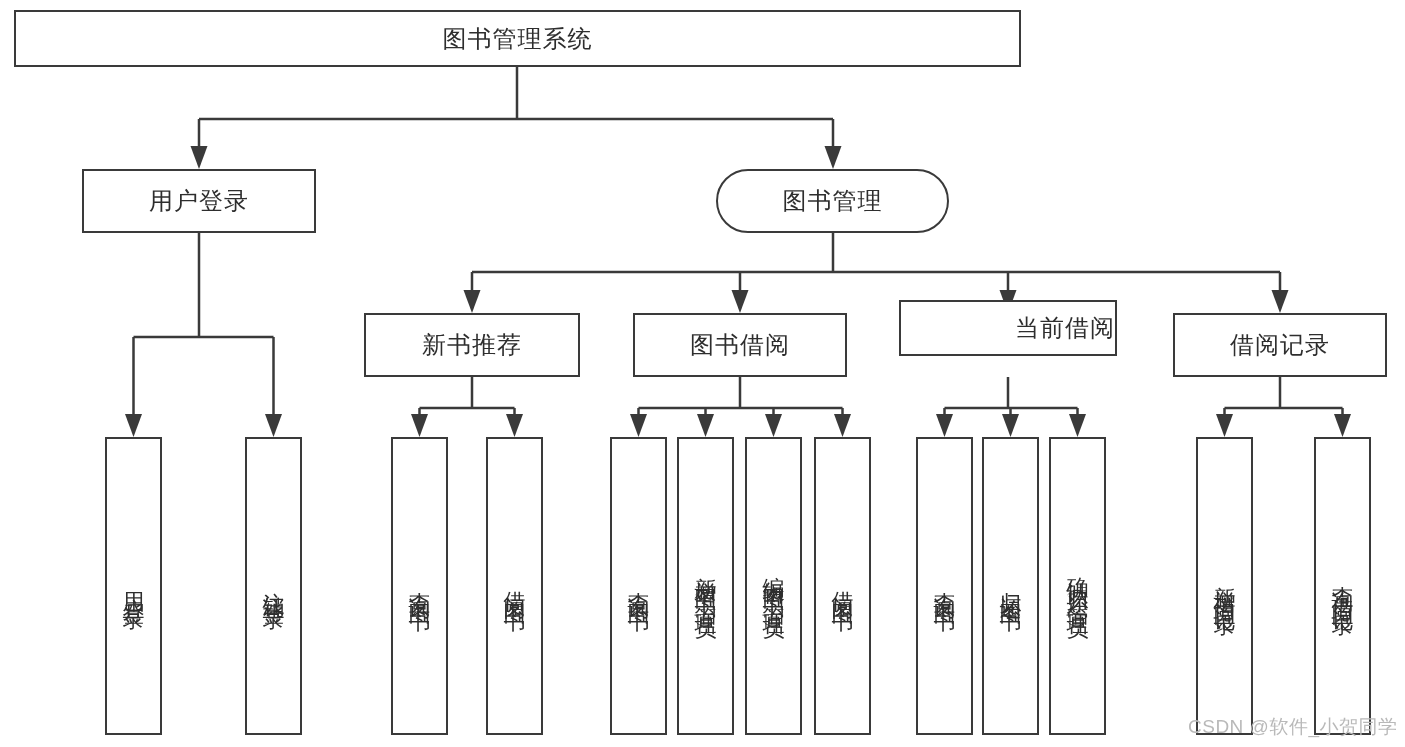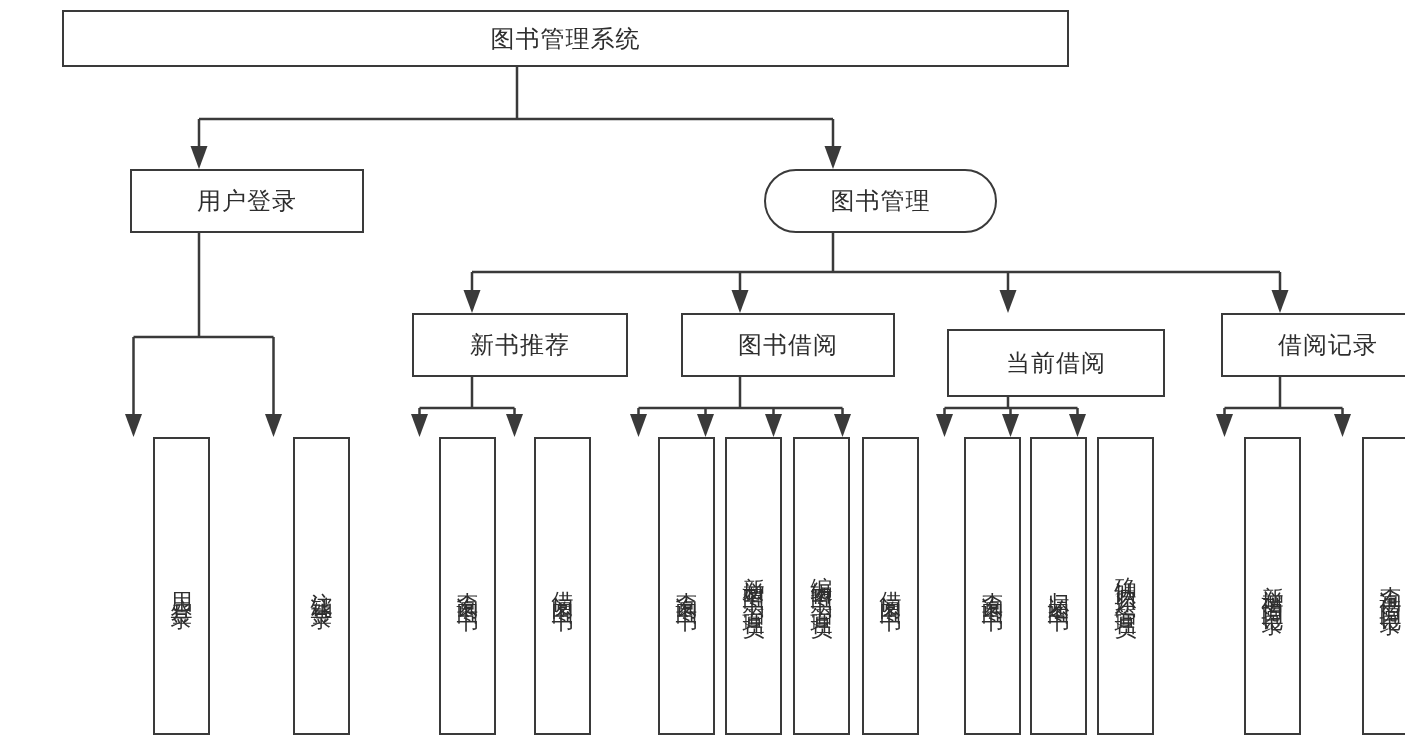--- a/index.html
+++ b/index.html
@@ -39,21 +39,20 @@
     stroke: none;
   }
   .node {
     position: absolute;
     background: #ffffff;
     border: 2.5px solid var(--line);
     display: flex;
     align-items: center;
     justify-content: center;
     z-index: 2;
-    margin-left: 48px;
   }
   .node.h {
     font-size: 24px;
     letter-spacing: 1px;
     white-space: nowrap;
   }
   .node.leaf { width: 57px; height: 298px; top: 437px; }
   .node.leaf span {
     writing-mode: vertical-lr;
     text-orientation: mixed;
@@ -123,21 +122,21 @@
   <div class="node h" style="left:716px; top:169px; width:233px; height:64px;border-radius:32px;">
     <span>图书管理</span>
   </div>
 
   <div class="node h" style="left:633px; top:313px; width:214px; height:64px;">
     <span>图书借阅</span>
   </div>
   <div class="node h" style="left:364px; top:313px; width:216px; height:64px;">
     <span>新书推荐</span>
   </div>
-  <div class="node h" style="left:899px; top:329px; width:218px; height:68px;">
+  <div class="node h" style="left:899px; top:300px; width:218px; height:56px;justify-content:flex-end;">
     <span>当前借阅</span>
   </div>
   <div class="node h" style="left:1173px; top:313px; width:214px; height:64px;">
     <span>借阅记录</span>
   </div>
 
   <div class="node leaf" style="left:105px;">
     <span>用户登录</span>
   </div>
   <div class="node leaf" style="left:245px;">
@@ -174,14 +173,15 @@
     <span>确认归还（管理员）</span>
   </div>
 
   <div class="node leaf" style="left:1196px;">
     <span>新增借阅记录</span>
   </div>
   <div class="node leaf" style="left:1314px;">
     <span>查询借阅记录</span>
   </div>
 
+  <div class="watermark">CSDN @软件_小贺同学</div>
 
 </div>
 
 </body></html>

